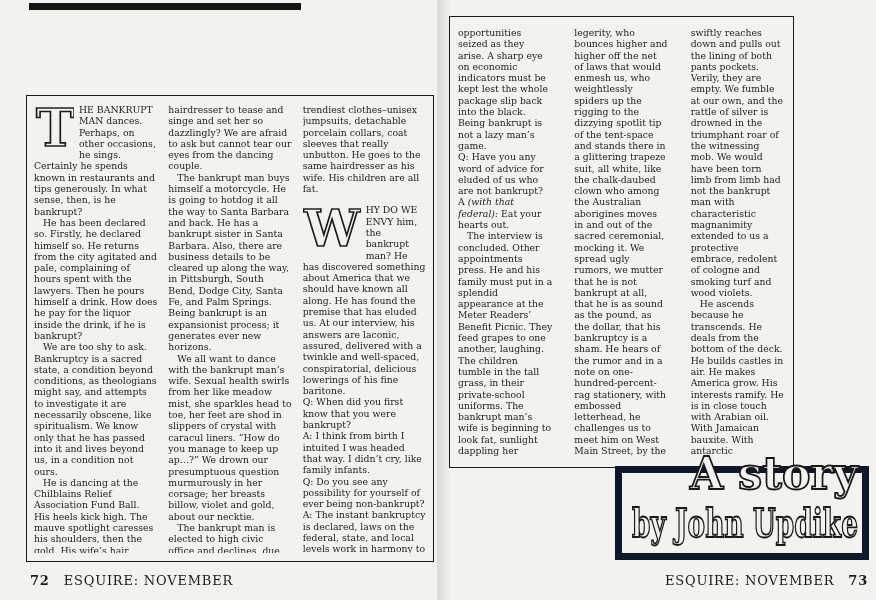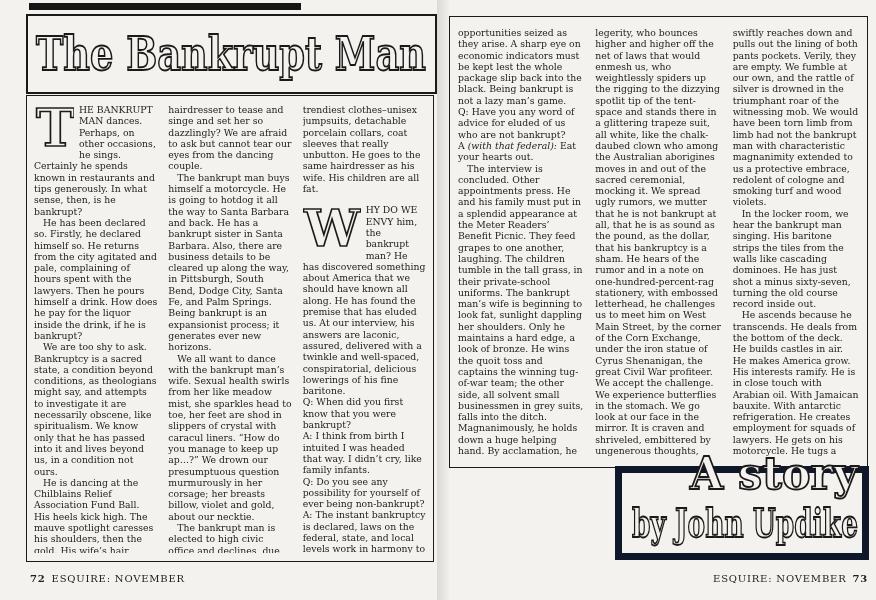--- a/index.html
+++ b/index.html
@@ -16,60 +16,55 @@
   
   #top-strip{position:absolute;left:3px;top:3px;width:272px;height:7px;background:#151515;}
   #title-box{position:absolute;left:0;top:14px;width:407px;height:76px;
              border:2px solid #1a1a1a;background:#f4f2ee;}
   #title-box svg{display:block;margin:2px auto 0 auto;}
 
   
   .body-box{position:absolute;border:1px solid #1a1a1a;background:#f4f2ee;
             display:flex;box-sizing:border-box;}
   #left-body{left:0;top:95px;width:408px;height:467px;padding:8px 7px;gap:11px;}
-  #right-body{left:2px;top:16px;width:419px;height:452px;padding:10px 8px;gap:11px;}
+  #right-body{left:2px;top:16px;width:345px;height:452px;padding:10px 8px;gap:22px;}
 
   .col{flex:1 1 0;overflow:hidden;font-size:9.3px;line-height:11.3px;color:#1c1c1c;}
   .col p{margin:0;text-indent:9px;}
   .col p.cont, .col p.qa, .col p.drop{text-indent:0;}
 
   
   svg.dropcap{float:left;margin:1px 5px 0 0;}
   svg.dropcap text, svg.outline-title text{
      font-family:"DejaVu Serif", serif;font-weight:bold;
   }
 
   
   #story-title-box{position:absolute;right:2px;top:466px;width:240px;height:80px;
                    border:7px solid #0f172a;background:#f4f2ee;overflow:visible;
                    text-align:right;z-index:3;}
   #story-title-box svg{display:block;overflow:visible;margin-left:auto;}
   #story-line1{margin-top:-26px;}
 
   
-  .folio{position:absolute;top:573px;font-size:10px;letter-spacing:0.8px;
-         color:#1c1c1c;display:flex;gap:6px;align-items:baseline;}
+  .folio{position:absolute;top:573px;font-size:13px;letter-spacing:0.8px;
+         color:#1c1c1c;display:flex;gap:14px;align-items:baseline;}
   #folio-left{left:4px;}
   #folio-right{right:3px;}
   .folio .num{font-weight:bold;}
 </style>
 </head>
 <body>
 
 <div id="spread">
 
   <div class="page" id="page-left">
 
     <div id="top-strip"></div>
 
-    <div id="title-box">
-      <svg class="outline-title" width="403" height="70" viewBox="0 0 403 70">
-        <text x="201" y="52" text-anchor="middle" font-size="46" fill="#f4f2ee" stroke="#1a1a1a" stroke-width="1.8" textLength="390" lengthAdjust="spacingAndGlyphs">The Bankrupt Man</text>
-      </svg>
-    </div>
 
     <div class="body-box" id="left-body">
 
       <div class="col">
         <p class="drop">
           <svg class="dropcap" width="40" height="47" viewBox="0 0 40 47">
             <text x="2" y="41" font-size="52" fill="#f4f2ee" stroke="#1a1a1a" stroke-width="1.7">T</text>
           </svg><span>HE BANKRUPT MAN dances. Perhaps, on other occasions, he sings. Certainly he spends known in restaurants and tips generously. In what sense, then, is he bankrupt?</span>
         </p>
         <p>He has been declared so. Firstly, he declared himself so. He returns from the city agitated and pale, complaining of hours spent with the lawyers. Then he pours himself a drink. How does he pay for the liquor inside the drink, if he is bankrupt?</p>
@@ -117,21 +112,20 @@
 
       </div>
 
       <div class="col">
         <p class="cont">legerity, who bounces higher and higher off the net of laws that would enmesh us, who weightlessly spiders up the rigging to the dizzying spotlit tip of the tent-space and stands there in a glittering trapeze suit, all white, like the chalk-daubed clown who among the Australian aborigines moves in and out of the sacred ceremonial, mocking it. We spread ugly rumors, we mutter that he is not bankrupt at all, that he is as sound as the pound, as the dollar, that his bankruptcy is a sham. He hears of the rumor and in a note on one-hundred-percent-rag stationery, with embossed letterhead, he challenges us to meet him on West Main Street, by the corner of the Corn Exchange, under the iron statue of Cyrus Shenanigan, the great Civil War profiteer. We accept the challenge. We experience butterflies in the stomach. We go look at our face in the mirror. It is craven and shriveled, embittered by ungenerous thoughts, poisoned by its own muttering.</p>
 
       </div>
 
       <div class="col">
         <p class="cont">swiftly reaches down and pulls out the lining of both pants pockets. Verily, they are empty. We fumble at our own, and the rattle of silver is drowned in the triumphant roar of the witnessing mob. We would have been torn limb from limb had not the bankrupt man with characteristic magnanimity extended to us a protective embrace, redolent of cologne and smoking turf and wood violets.</p>
-        <p>In the locker room, we hear the bankrupt man singing. His baritone strips the tiles from the walls like cascading dominoes. He has just shot a minus sixty-seven, turning the old course record inside out.</p>
         <p>He ascends because he transcends. He deals from the bottom of the deck. He builds castles in air. He makes America grow. His interests ramify. He is in close touch with Arabian oil. With Jamaican bauxite. With antarctic refrigeration. He creates employment for squads of lawyers. He gets on his motorcycle. He tugs a thousand creditors in his wake, taking them over horizons they had never dreamt of hitherto.</p>
 
       </div>
     </div>
 
     <div id="story-title-box">
       <svg id="story-line1" class="outline-title" width="238" height="52" viewBox="0 0 238 52">
         <text x="234" y="42" text-anchor="end" font-size="44" fill="#f4f2ee" stroke="#1a1a1a" stroke-width="1.8" textLength="168" lengthAdjust="spacingAndGlyphs">A story</text>
       </svg>
       <svg class="outline-title" width="238" height="48" viewBox="0 0 238 48">

